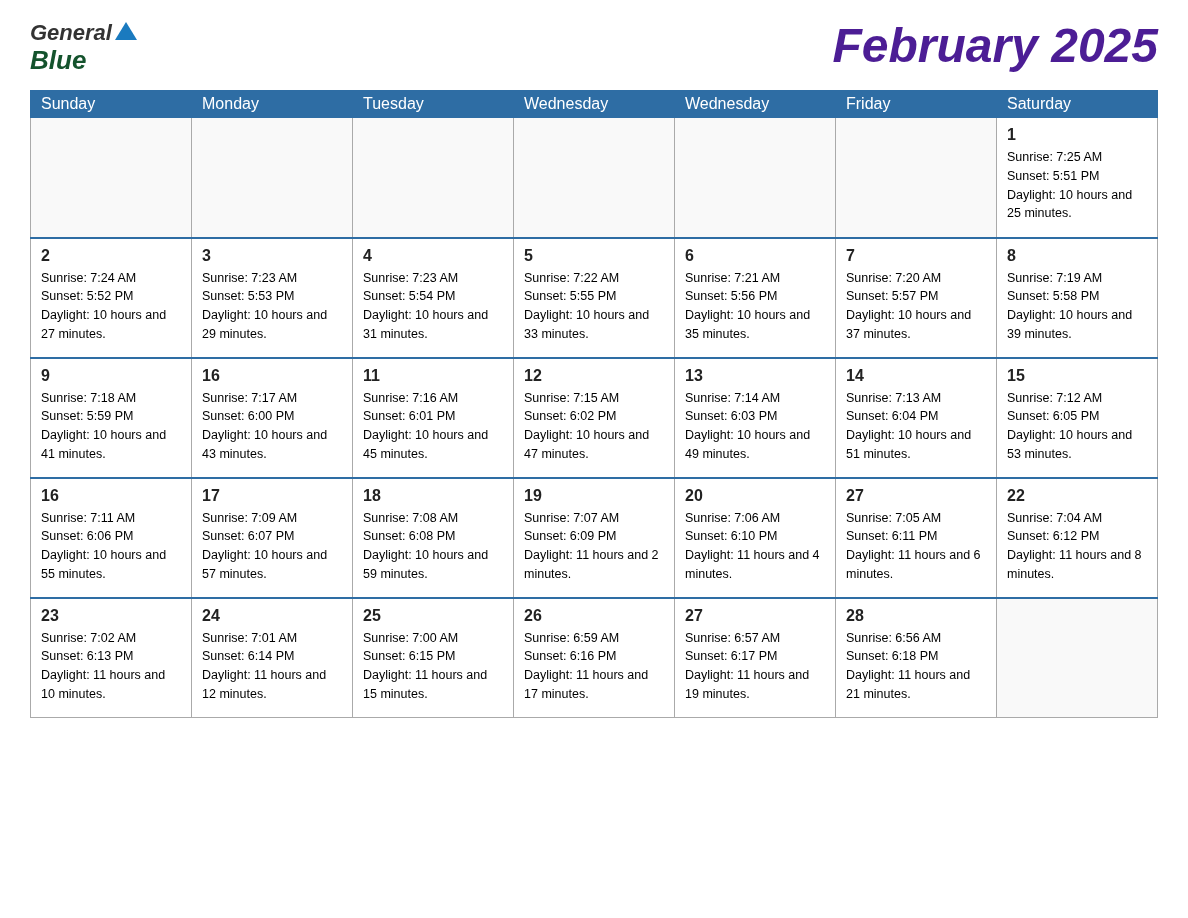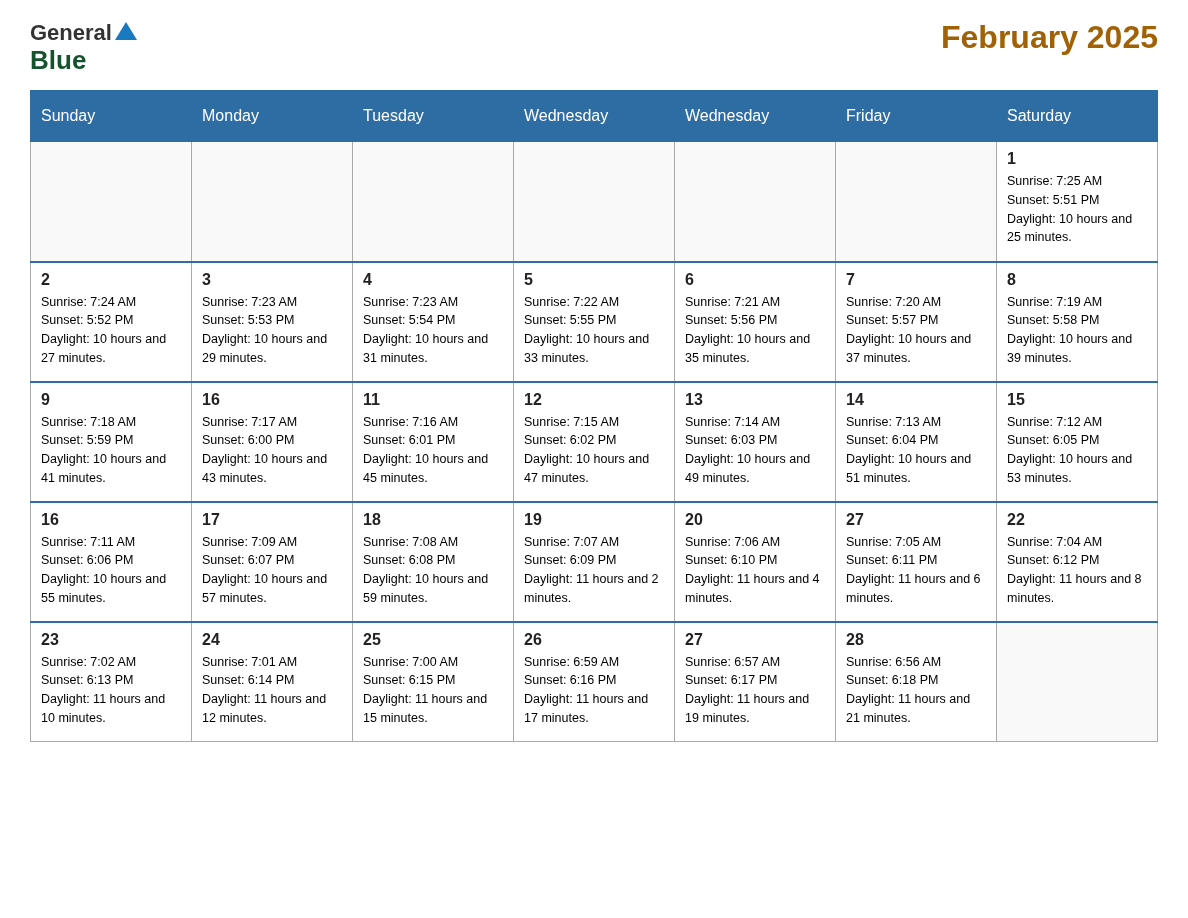--- a/index.html
+++ b/index.html
@@ -8,20 +8,21 @@
       background: #fff;
       padding: 20px 30px;
       width: 1188px;
       min-height: 918px;
     }
     .header {
       display: flex;
       justify-content: space-between;
       align-items: flex-start;
       margin-bottom: 16px;
+      font-style: italic;
     }
     .logo {
       display: flex;
       align-items: center;
       gap: 0;
     }
     .logo-text-general {
       font-size: 22px;
       font-weight: bold;
       color: #333;
@@ -37,41 +38,41 @@
       line-height: 1.1;
     }
     .logo-top {
       display: flex;
       align-items: center;
     }
     .title-area {
       text-align: right;
     }
     .calendar-title {
-      font-size: 32px;
-      font-weight: bold;
-      color: #a16207;
+      font-size: 48px;
+      font-weight: bold;
+      color: #4c1d95;
       line-height: 1.1;
     }
     .calendar-subtitle {
       font-size: 18px;
       color: #444;
       margin-top: 4px;
     }
     .calendar {
       width: 100%;
       border-collapse: collapse;
       border: 1px solid #999;
     }
     .calendar th {
       background-color: #2e6da4;
       color: #fff;
       font-size: 16px;
       font-weight: normal;
-      padding: 16px 10px;
+      padding: 4px 10px;
       text-align: left;
       border: 1px solid #2e6da4;
     }
     .calendar td {
       width: calc(100% / 7);
       vertical-align: top;
       padding: 8px 10px;
       border: 1px solid #aaa;
       font-size: 13px;
       color: #333;

